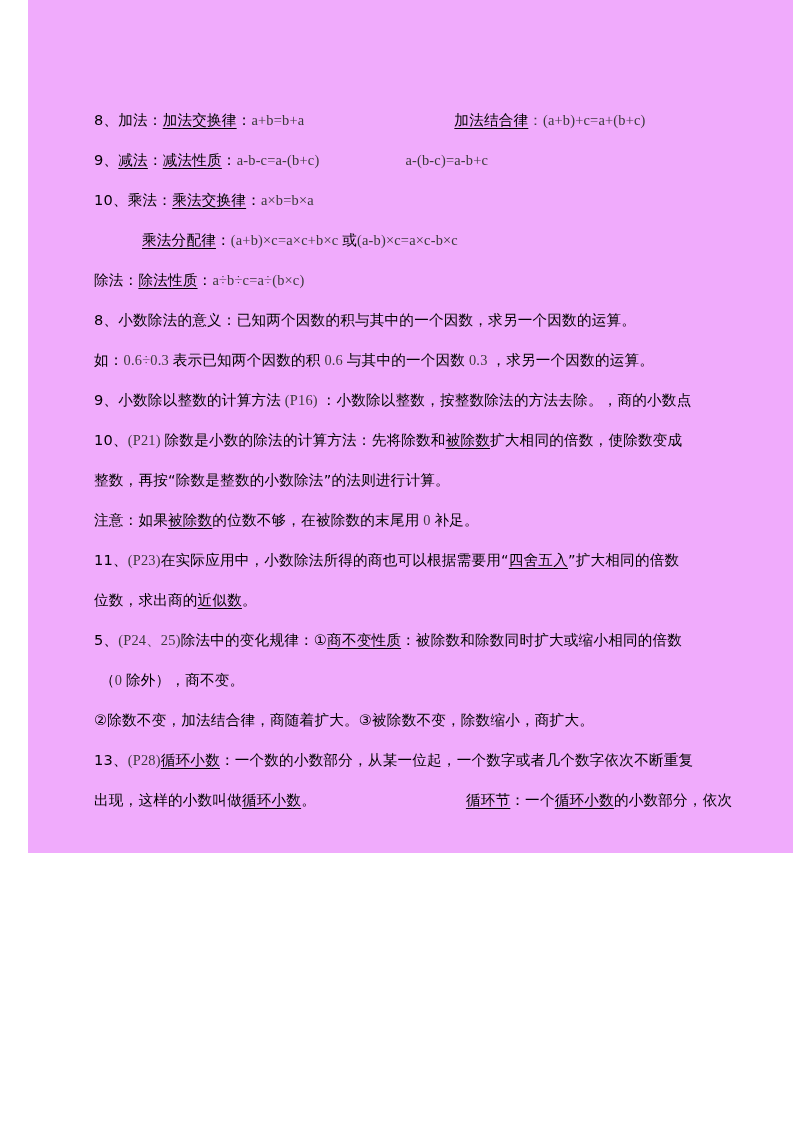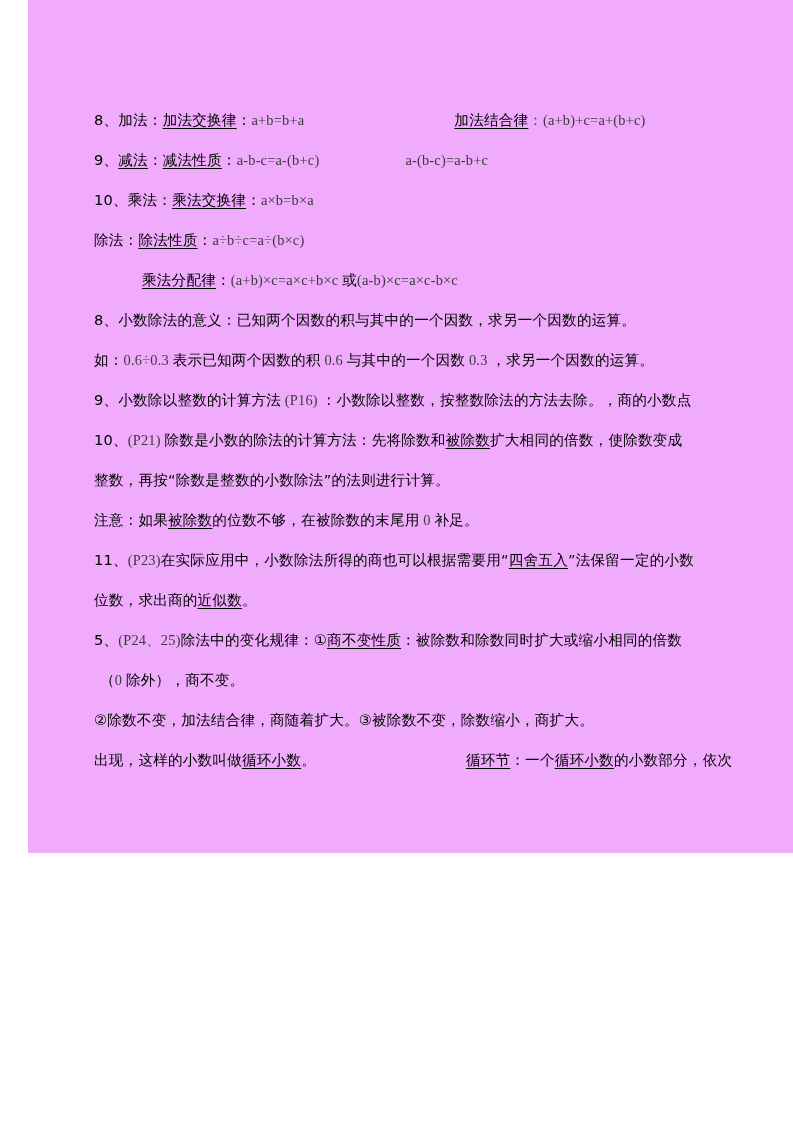--- a/index.html
+++ b/index.html
@@ -77,29 +77,30 @@
   }
 </style>
 </head>
 <body>
 
 <div id="page">
   <div id="doc-body">
       <div class="line"><span class="cjk">8、加法：</span><span class="cjk u">加法交换律</span><span class="cjk">：</span><span class="lat">a+b=b+a</span><span class="gap-xl"></span><span class="cjk u">加法结合律</span><span class="lat">：(a+b)+c=a+(b+c)</span></div>
       <div class="line"><span class="cjk">9、</span><span class="cjk u">减法</span><span class="cjk">：</span><span class="cjk u">减法性质</span><span class="cjk">：</span><span class="lat">a-b-c=a-(b+c)</span><span class="gap-lg"></span><span class="lat">a-(b-c)=a-b+c</span></div>
       <div class="line"><span class="cjk">10、乘法：</span><span class="cjk u">乘法交换律</span><span class="cjk">：</span><span class="lat">a×b=b×a</span></div>
+      <div class="line indent-1"><span class="cjk u">乘法分配律</span><span class="cjk">：</span><span class="lat">(a+b)×c=a×c+b×c </span><span class="cjk">或</span><span class="lat">(a-b)×c=a×c-b×c</span></div>
       <div class="line"><span class="cjk">除法：</span><span class="cjk u">除法性质</span><span class="cjk">：</span><span class="lat">a÷b÷c=a÷(b×c)</span></div>
-      <div class="line indent-1"><span class="cjk u">乘法分配律</span><span class="cjk">：</span><span class="lat">(a+b)×c=a×c+b×c </span><span class="cjk">或</span><span class="lat">(a-b)×c=a×c-b×c</span></div>
       <div class="line"><span class="cjk">8、小数除法的意义：已知两个因数的积与其中的一个因数，求另一个因数的运算。</span></div>
       <div class="line"><span class="cjk">如：</span><span class="lat">0.6÷0.3 </span><span class="cjk">表示已知两个因数的积</span><span class="lat"> 0.6 </span><span class="cjk">与其中的一个因数</span><span class="lat"> 0.3 </span><span class="cjk">，求另一个因数的运算。</span></div>
       <div class="line"><span class="cjk">9、小数除以整数的计算方法</span><span class="lat"> (P16) </span><span class="cjk">：小数除以整数，按整数除法的方法去除。，商的小数点</span></div>
       <div class="line"><span class="cjk">10、</span><span class="lat">(P21) </span><span class="cjk"> 除数是小数的除法的计算方法：先将除数和</span><span class="cjk u">被除数</span><span class="cjk">扩大相同的倍数，使除数变成</span></div>
       <div class="line"><span class="cjk">整数，再按“除数是整数的小数除法”的法则进行计算。</span></div>
       <div class="line"><span class="cjk">注意：如果</span><span class="cjk u">被除数</span><span class="cjk">的位数不够，在被除数的末尾用</span><span class="lat"> 0 </span><span class="cjk">补足。</span></div>
-      <div class="line"><span class="cjk">11、</span><span class="lat">(P23)</span><span class="cjk">在实际应用中，小数除法所得的商也可以根据需要用“</span><span class="cjk u">四舍五入</span><span class="cjk">”法保留一定的小数</span></div>
+      <div class="line"><span class="cjk">11、</span><span class="lat">(P23)</span><span class="cjk">在实际应用中，小数除法所得的商也可以根据需要用“</span><span class="cjk u">四舍五入</span><span class="cjk">”扩大相同的倍数</span></div>
       <div class="line"><span class="cjk">位数，求出商的</span><span class="cjk u">近似数</span><span class="cjk">。</span></div>
       <div class="line"><span class="cjk">5、</span><span class="lat">(P24、25)</span><span class="cjk">除法中的变化规律：①</span><span class="cjk u">商不变性质</span><span class="cjk">：被除数和除数同时扩大或缩小相同的倍数</span></div>
       <div class="line indent-half"><span class="cjk">（</span><span class="lat">0 </span><span class="cjk">除外），商不变。</span></div>
       <div class="line"><span class="cjk">②除数不变，加法结合律，商随着扩大。③被除数不变，除数缩小，商扩大。</span></div>
+      <div class="line"><span class="cjk">13、</span><span class="lat">(P28)</span><span class="cjk u">循环小数</span><span class="cjk">：一个数的小数部分，从某一位起，一个数字或者几个数字依次不断重复</span></div>
       <div class="line"><span class="cjk">出现，这样的小数叫做</span><span class="cjk u">循环小数</span><span class="cjk">。</span><span class="gap-xl"></span><span class="cjk u">循环节</span><span class="cjk">：一个</span><span class="cjk u">循环小数</span><span class="cjk">的小数部分，依次</span></div>
     </div>
   <div id="scan-tint"></div>
 </div>
 
 </body></html>

